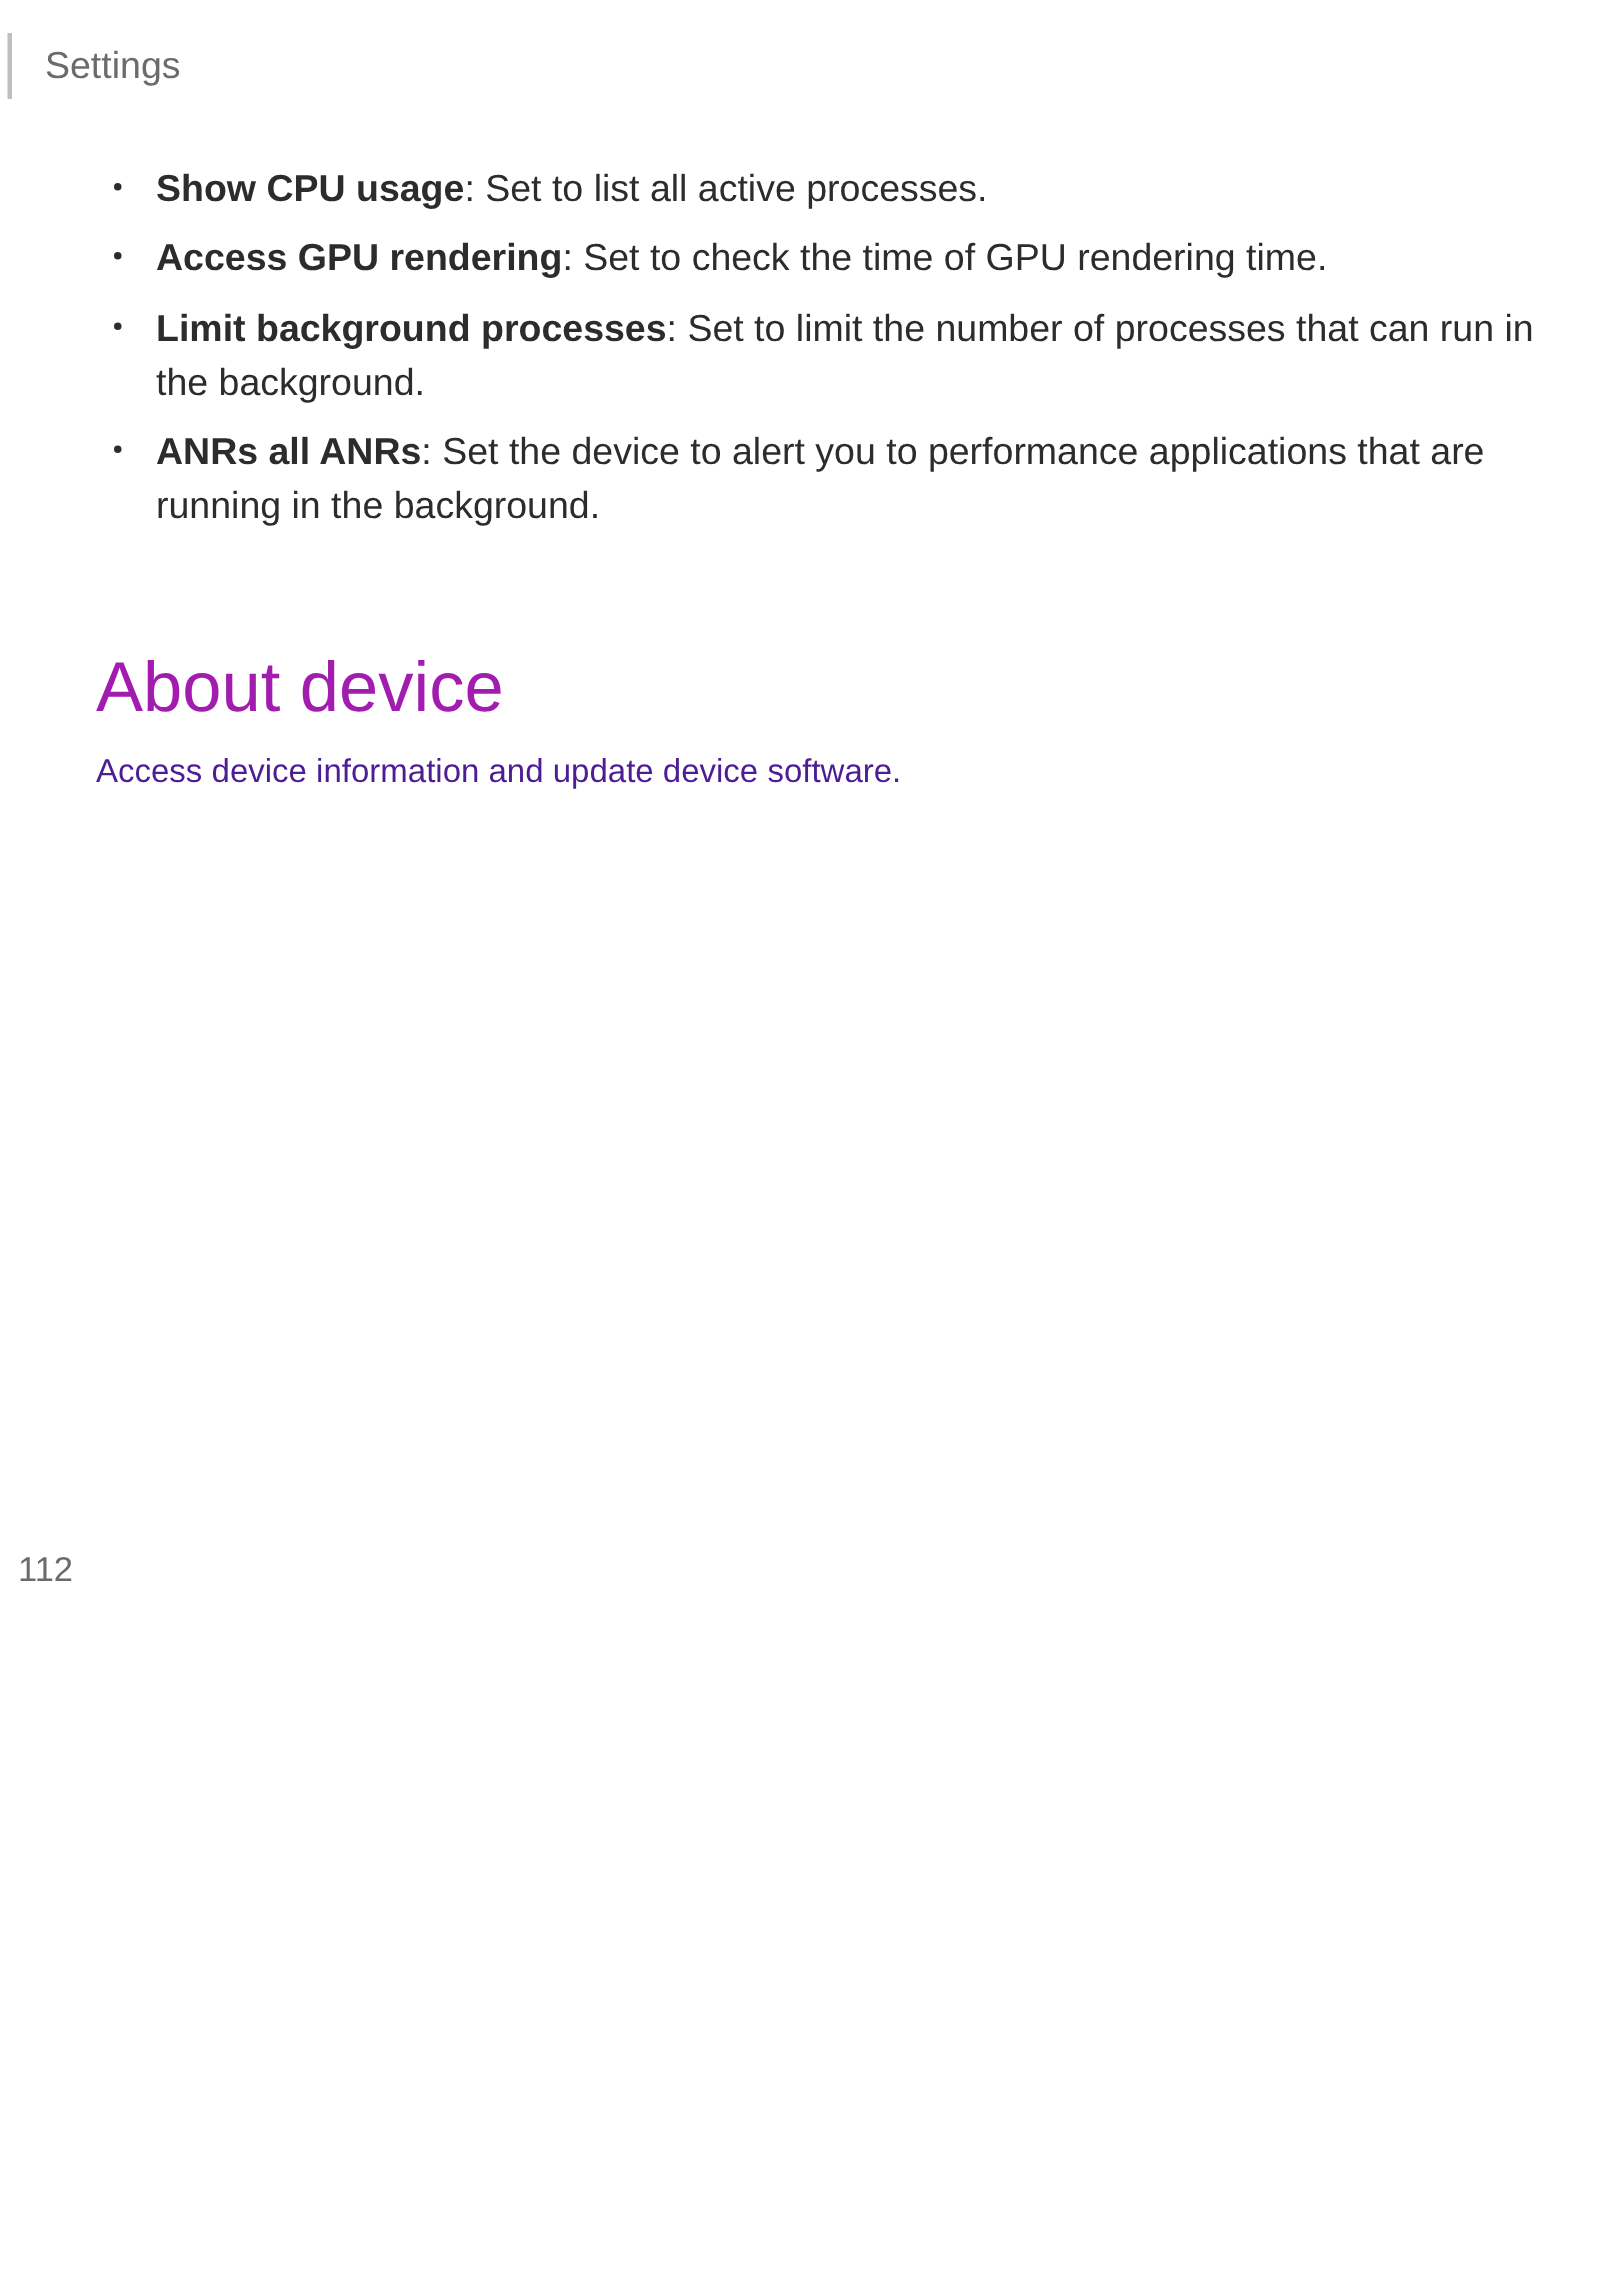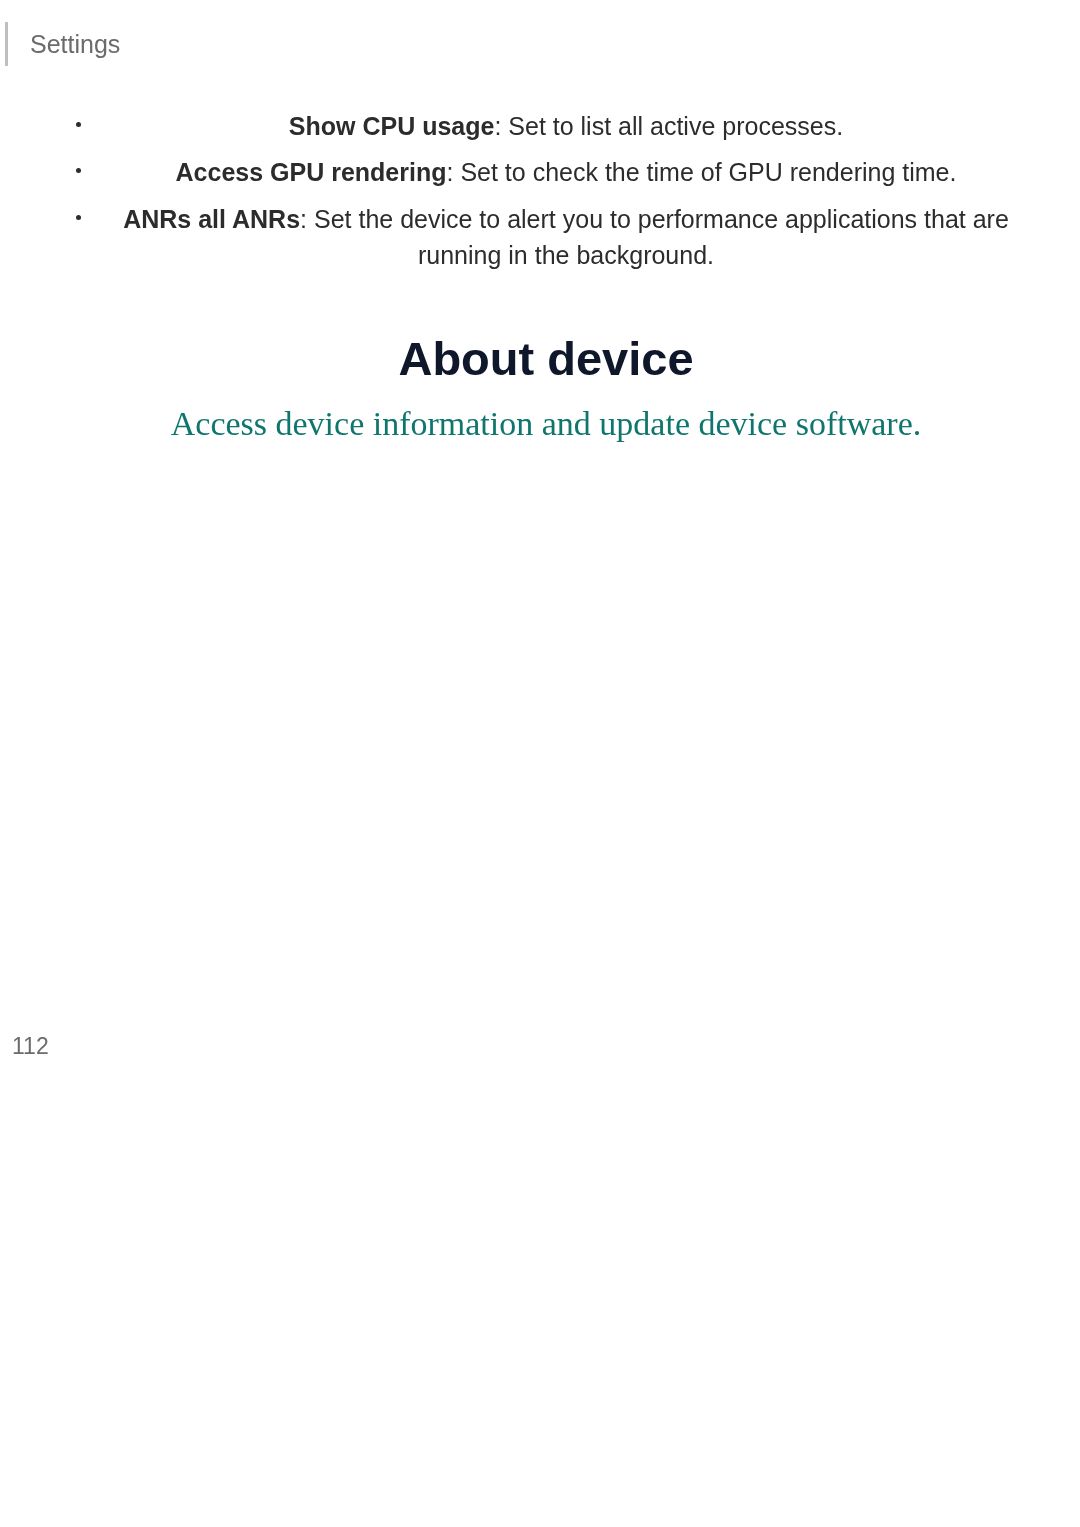--- a/index.html
+++ b/index.html
@@ -33,21 +33,20 @@
   .header-title {
     font-size: 25px;
     color: #6b6b6b;
     font-weight: 400;
   }
   .content {
     position: absolute;
     top: 108px;
     left: 64px;
     right: 52px;
-    text-align: center;
   }
   ul.bullets {
     list-style: none;
     padding: 0;
     margin: 0;
   }
   ul.bullets li {
     position: relative;
     padding-left: 40px;
     font-size: 25px;
@@ -62,30 +61,29 @@
     width: 5px;
     height: 5px;
     background: #2c2c2c;
     border-radius: 50%;
   }
   .bold {
     font-weight: 700;
   }
   .section-title {
     font-size: 47px;
-    font-weight: 700;
-    color: #0f172a;
-    margin-top: 58px;
+    font-weight: 400;
+    color: #a21caf;
+    margin-top: 74px;
     margin-bottom: 14px;
   }
   .section-desc {
-    font-size: 34px;
-    color: #0f766e;
+    font-size: 22px;
+    color: #4c1d95;
     line-height: 1.4;
-    font-family: Liberation Serif, serif;
   }
   .page-number {
     position: absolute;
     bottom: 36px;
     left: 12px;
     right: 0;
     text-align: left;
     font-size: 23px;
     color: #6b6b6b;
   }
@@ -105,20 +103,24 @@
       <li>
         <span class="dot"></span>
         <span class="bold">Show CPU usage</span><span>: Set to list all active processes.</span>
       </li>
       <li>
         <span class="dot"></span>
         <span class="bold">Access GPU rendering</span><span>: Set to check the time of GPU rendering time.</span>
       </li>
       <li>
         <span class="dot"></span>
+        <span class="bold">Limit background processes</span><span>: Set to limit the number of processes that can run in the background.</span>
+      </li>
+      <li>
+        <span class="dot"></span>
         <span class="bold">ANRs all ANRs</span><span>: Set the device to alert you to performance applications that are running in the background.</span>
       </li>
     </ul>
 
     <div class="section-title">About device</div>
     <div class="section-desc">Access device information and update device software.</div>
   </div>
 
   <div class="page-number">112</div>
 

